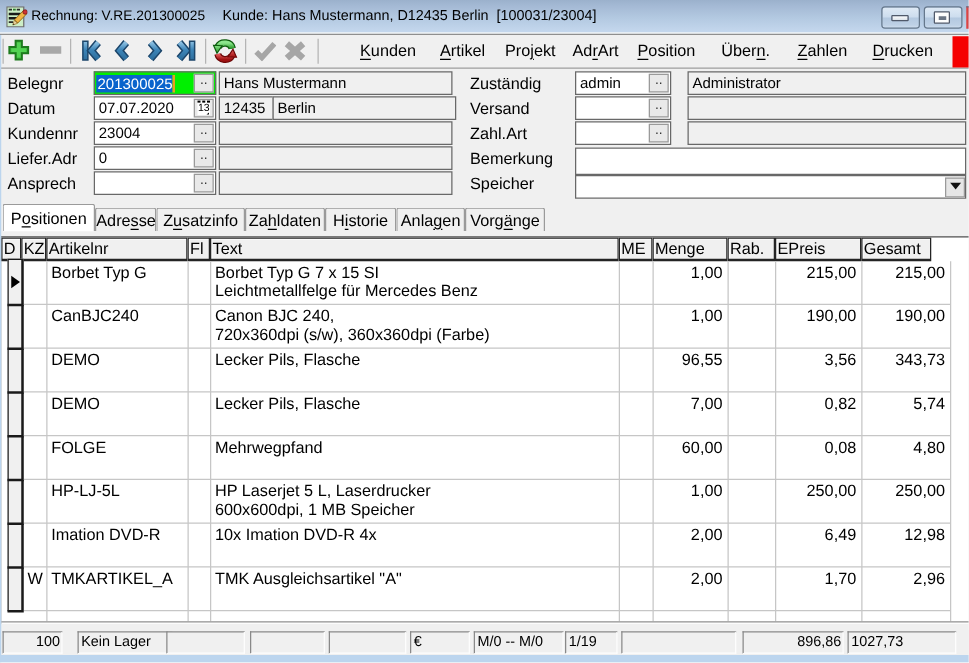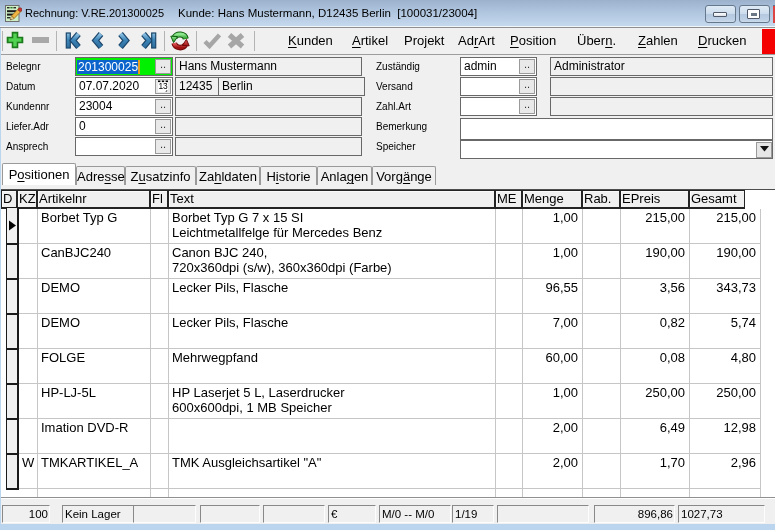--- a/index.html
+++ b/index.html
@@ -16,21 +16,21 @@
 .winbtn { top:5px; width:31px; height:18px; border:1px solid #66788c; border-radius:3px;
   background:linear-gradient(180deg,#dfeaf5 0%,#cdddee 47%,#b4c9e0 53%,#bed1e6 88%,#cfdded 100%); }
 
 #toolbar { left:0; top:28px; width:775px; height:27px; background:#f0f0f0; border-bottom:1px solid #9d9d9d; }
 .tsep { position:absolute; top:3px; width:1px; height:20px; background:#b4b4b4; }
 .menu { position:absolute; top:0; height:26px; line-height:26px; }
 .menu u { text-decoration-thickness:1px; text-underline-offset:2px; }
 #redbtn { position:absolute; left:762px; top:1px; width:13px; height:25px; background:#f50000; }
 
 
-.lbl { position:absolute; height:19px; line-height:19px; font-size:10px; }
+.lbl { position:absolute; height:19px; line-height:19px; font-size:13px; }
 .fld { position:absolute; height:19px; line-height:17px; border:1px solid #686868; background:#fff; padding-left:3px; font-size:12px; }
 .ro  { background:#f0f0f0; }
 .inbtn { position:absolute; width:16px; height:15px; top:1px; border:1px solid #9a9a9a; background:#e9e9e9;
   font-size:11px; line-height:9px; text-align:center; color:#333; }
 
 
 .tab { position:absolute; top:166px; height:19px; line-height:19px; text-align:center;
   background:#f0f0f0; border:1px solid #9a9a9a; border-bottom:none; border-radius:2px 2px 0 0; }
 #tab-active { top:163px; height:22px; line-height:22px; background:#fff; z-index:2; }
 .tab u, #grid u { text-decoration-thickness:1px; text-underline-offset:2px; }
@@ -289,20 +289,21 @@
   <div class="gc" style="left:171px;top:160px">Mehrwegpfand</div>
   <div class="gc gr" style="left:522px;top:160px;width:55px">60,00</div>
   <div class="gc gr" style="left:622px;top:160px;width:62px">0,08</div>
   <div class="gc gr" style="left:691px;top:160px;width:64px">4,80</div>
   <div class="gc" style="left:40px;top:195px">HP-LJ-5L</div>
   <div class="gc" style="left:171px;top:195px">HP Laserjet 5 L, Laserdrucker<br>600x600dpi, 1 MB Speicher</div>
   <div class="gc gr" style="left:522px;top:195px;width:55px">1,00</div>
   <div class="gc gr" style="left:622px;top:195px;width:62px">250,00</div>
   <div class="gc gr" style="left:691px;top:195px;width:64px">250,00</div>
   <div class="gc" style="left:40px;top:230px">Imation DVD-R</div>
+  <div class="gc" style="left:171px;top:230px">10x Imation DVD-R 4x</div>
   <div class="gc gr" style="left:522px;top:230px;width:55px">2,00</div>
   <div class="gc gr" style="left:622px;top:230px;width:62px">6,49</div>
   <div class="gc gr" style="left:691px;top:230px;width:64px">12,98</div>
   <div class="gc" style="left:21px;top:265px">W</div>
   <div class="gc" style="left:40px;top:265px">TMKARTIKEL_A</div>
   <div class="gc" style="left:171px;top:265px">TMK Ausgleichsartikel "A"</div>
   <div class="gc gr" style="left:522px;top:265px;width:55px">2,00</div>
   <div class="gc gr" style="left:622px;top:265px;width:62px">1,70</div>
   <div class="gc gr" style="left:691px;top:265px;width:64px">2,96</div>
   <div class="abs" style="left:0;top:307px;width:774px;height:1px;background:#909090"></div>

